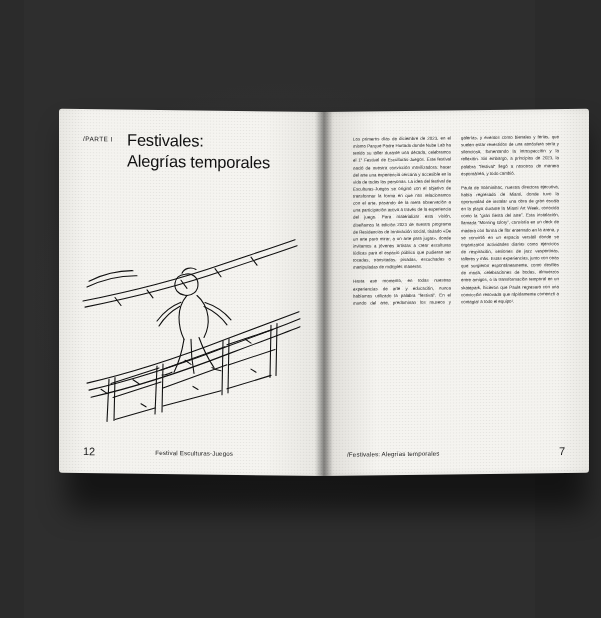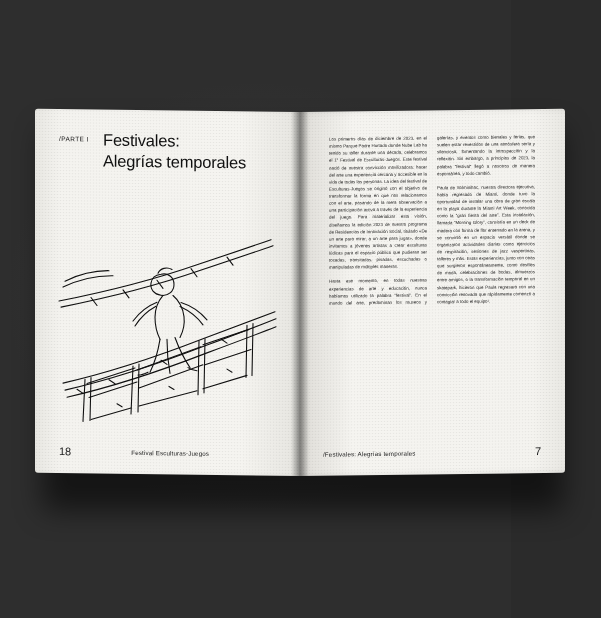--- a/index.html
+++ b/index.html
@@ -11,20 +11,21 @@
     width: 601px;
     height: 618px;
     overflow: hidden;
     font-family: "Liberation Sans", sans-serif;
   }
   .scene {
     position: relative;
     width: 511px;
     height: 618px;
     background: #2e2e2e;
+    margin-left: 24px;
   }
   
   .scene::before {
     content: "";
     position: absolute;
     inset: 0;
     background: radial-gradient(ellipse 70% 50% at 50% 48%, rgba(120,120,120,0.18), rgba(0,0,0,0) 70%);
     pointer-events: none;
   }
 
@@ -247,21 +248,21 @@
             <path d="M60 206 l5 3"></path>
             <path d="M112 188 l5 3"></path>
             <path d="M170 170 l5 3"></path>
 
             <path d="M6 90 c16 -8 34 -12 50 -12"></path>
             <path d="M8 84 c14 -7 30 -11 44 -11"></path>
           </svg>
         </div>
 
         <div class="page-footer left-foot">
-          <div class="folio">18</div>
+          <div class="folio">12</div>
           <div class="running-head">Festival Esculturas-Juegos</div>
         </div>
 
       </div>
       <div class="grain"></div>
     </div>
 
     <div class="page page-right">
       <div class="page-inner">
 

